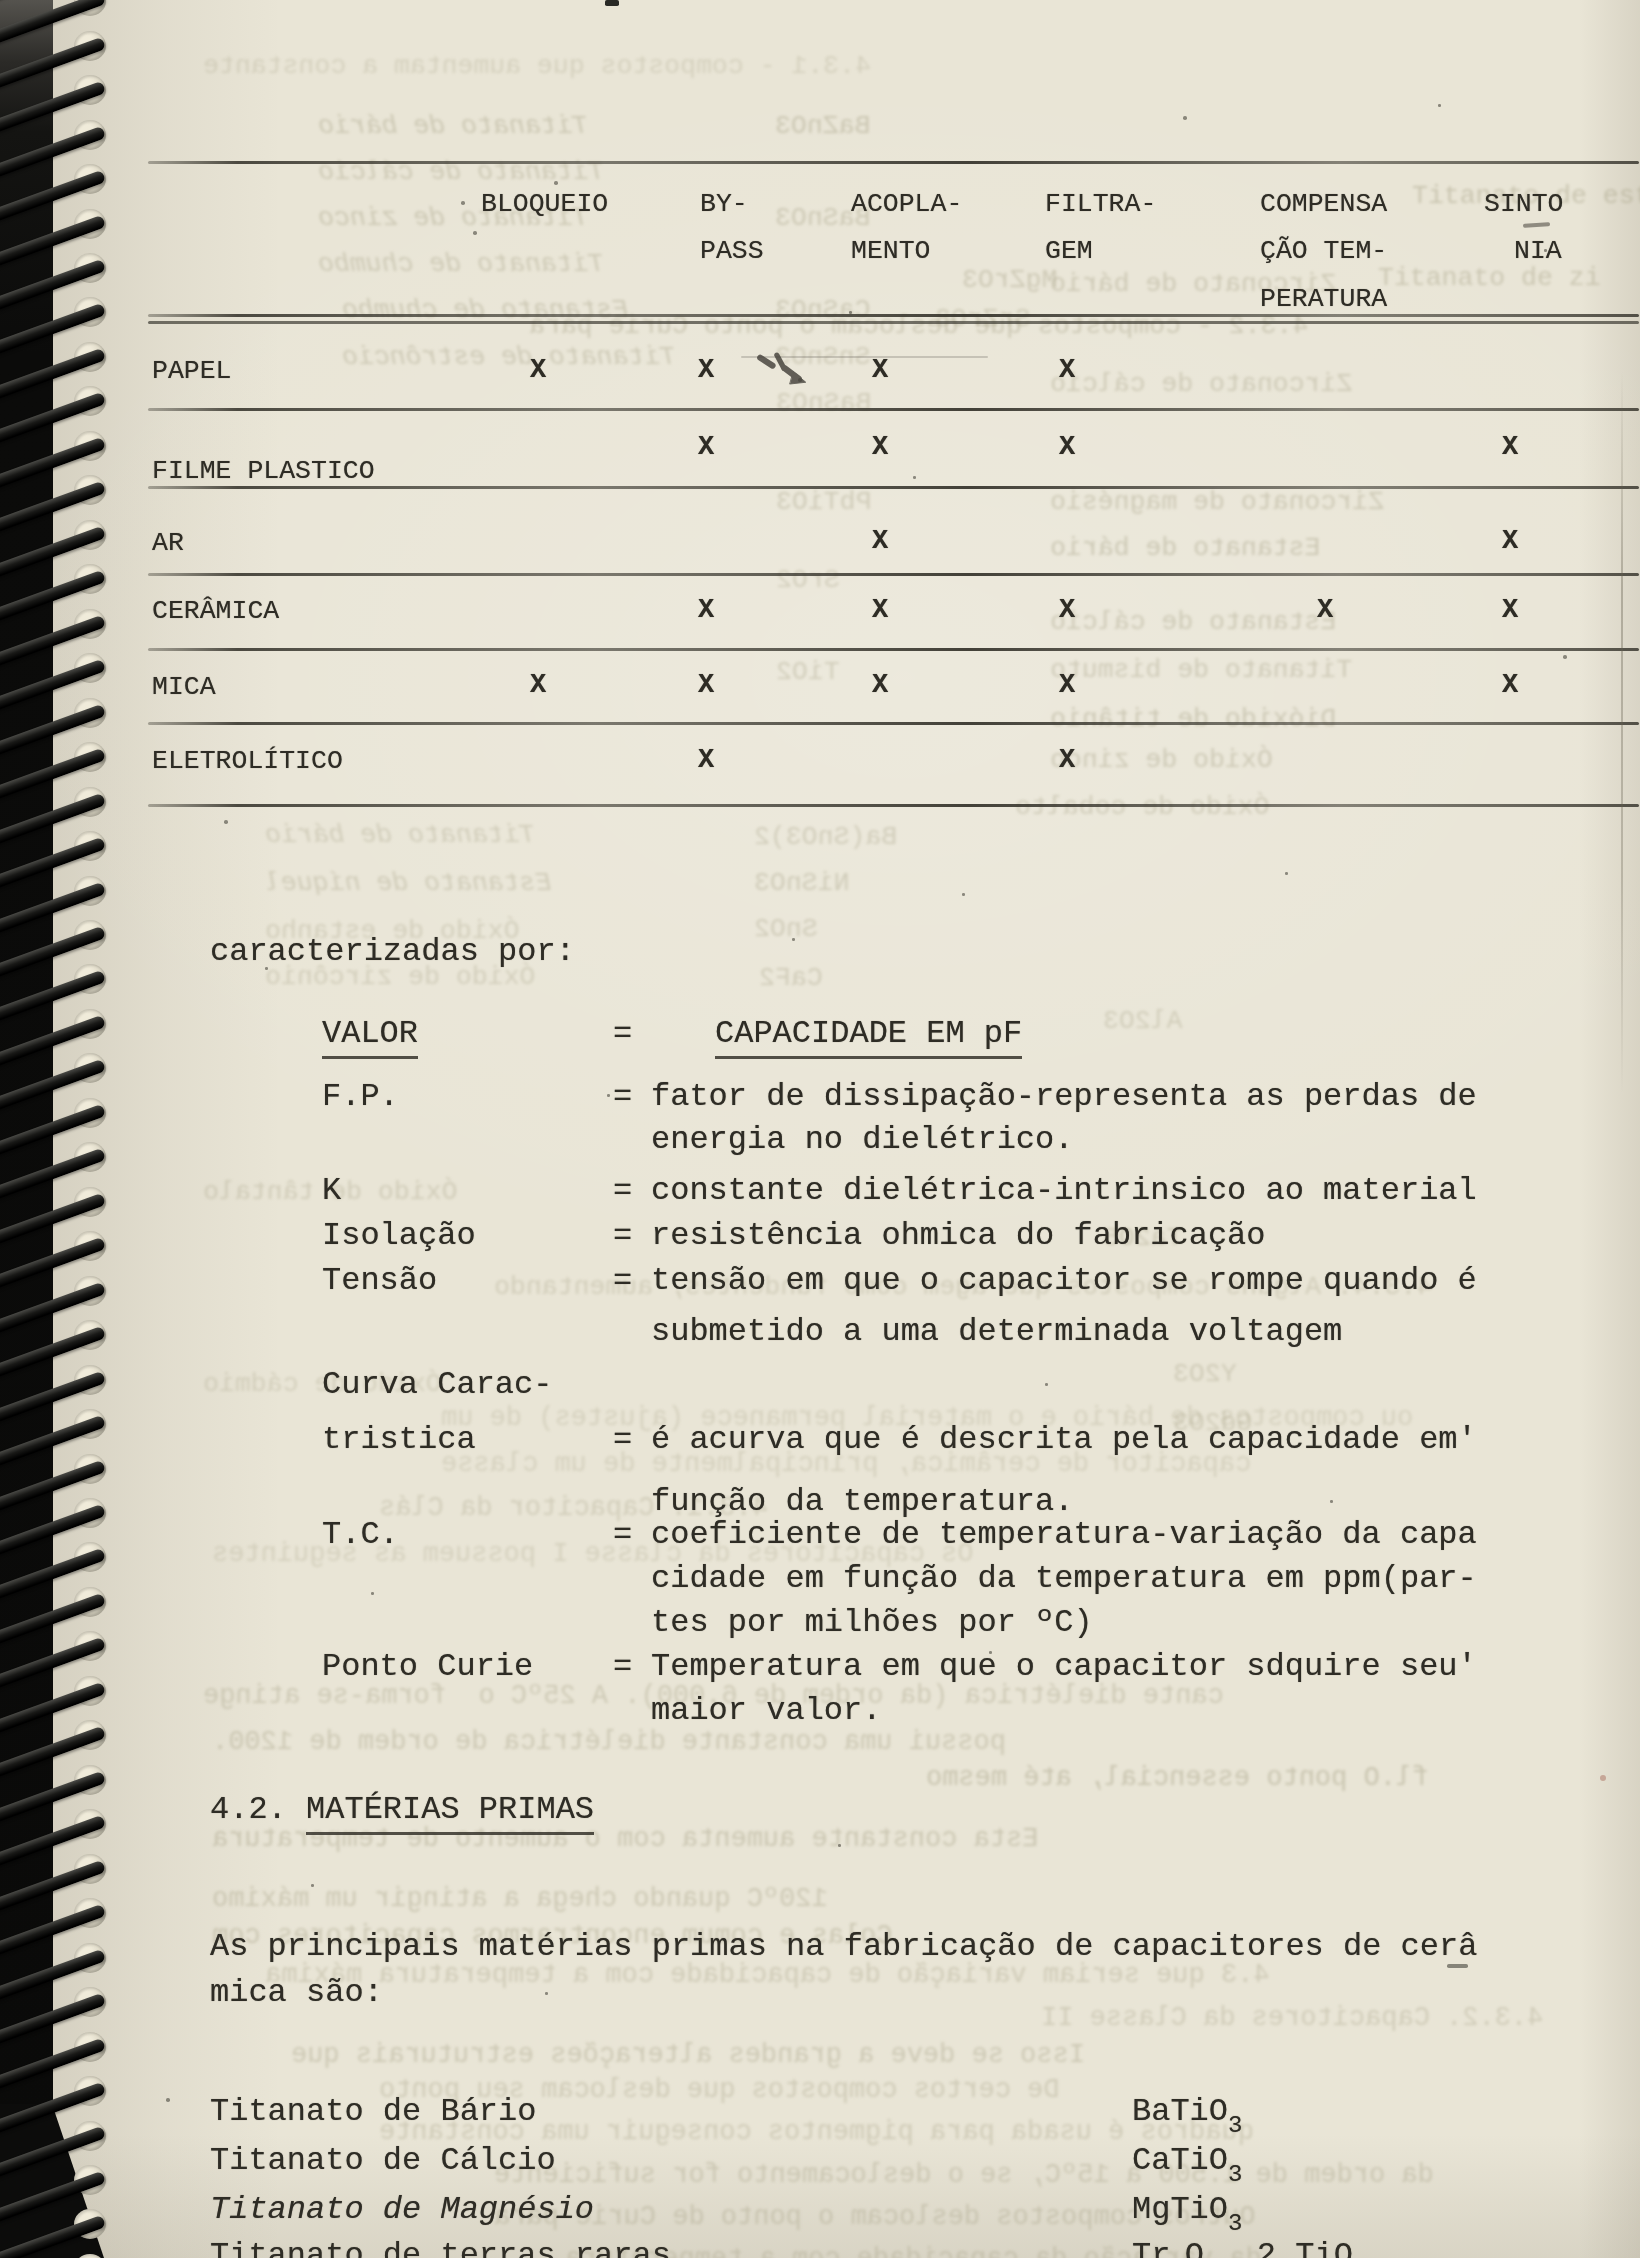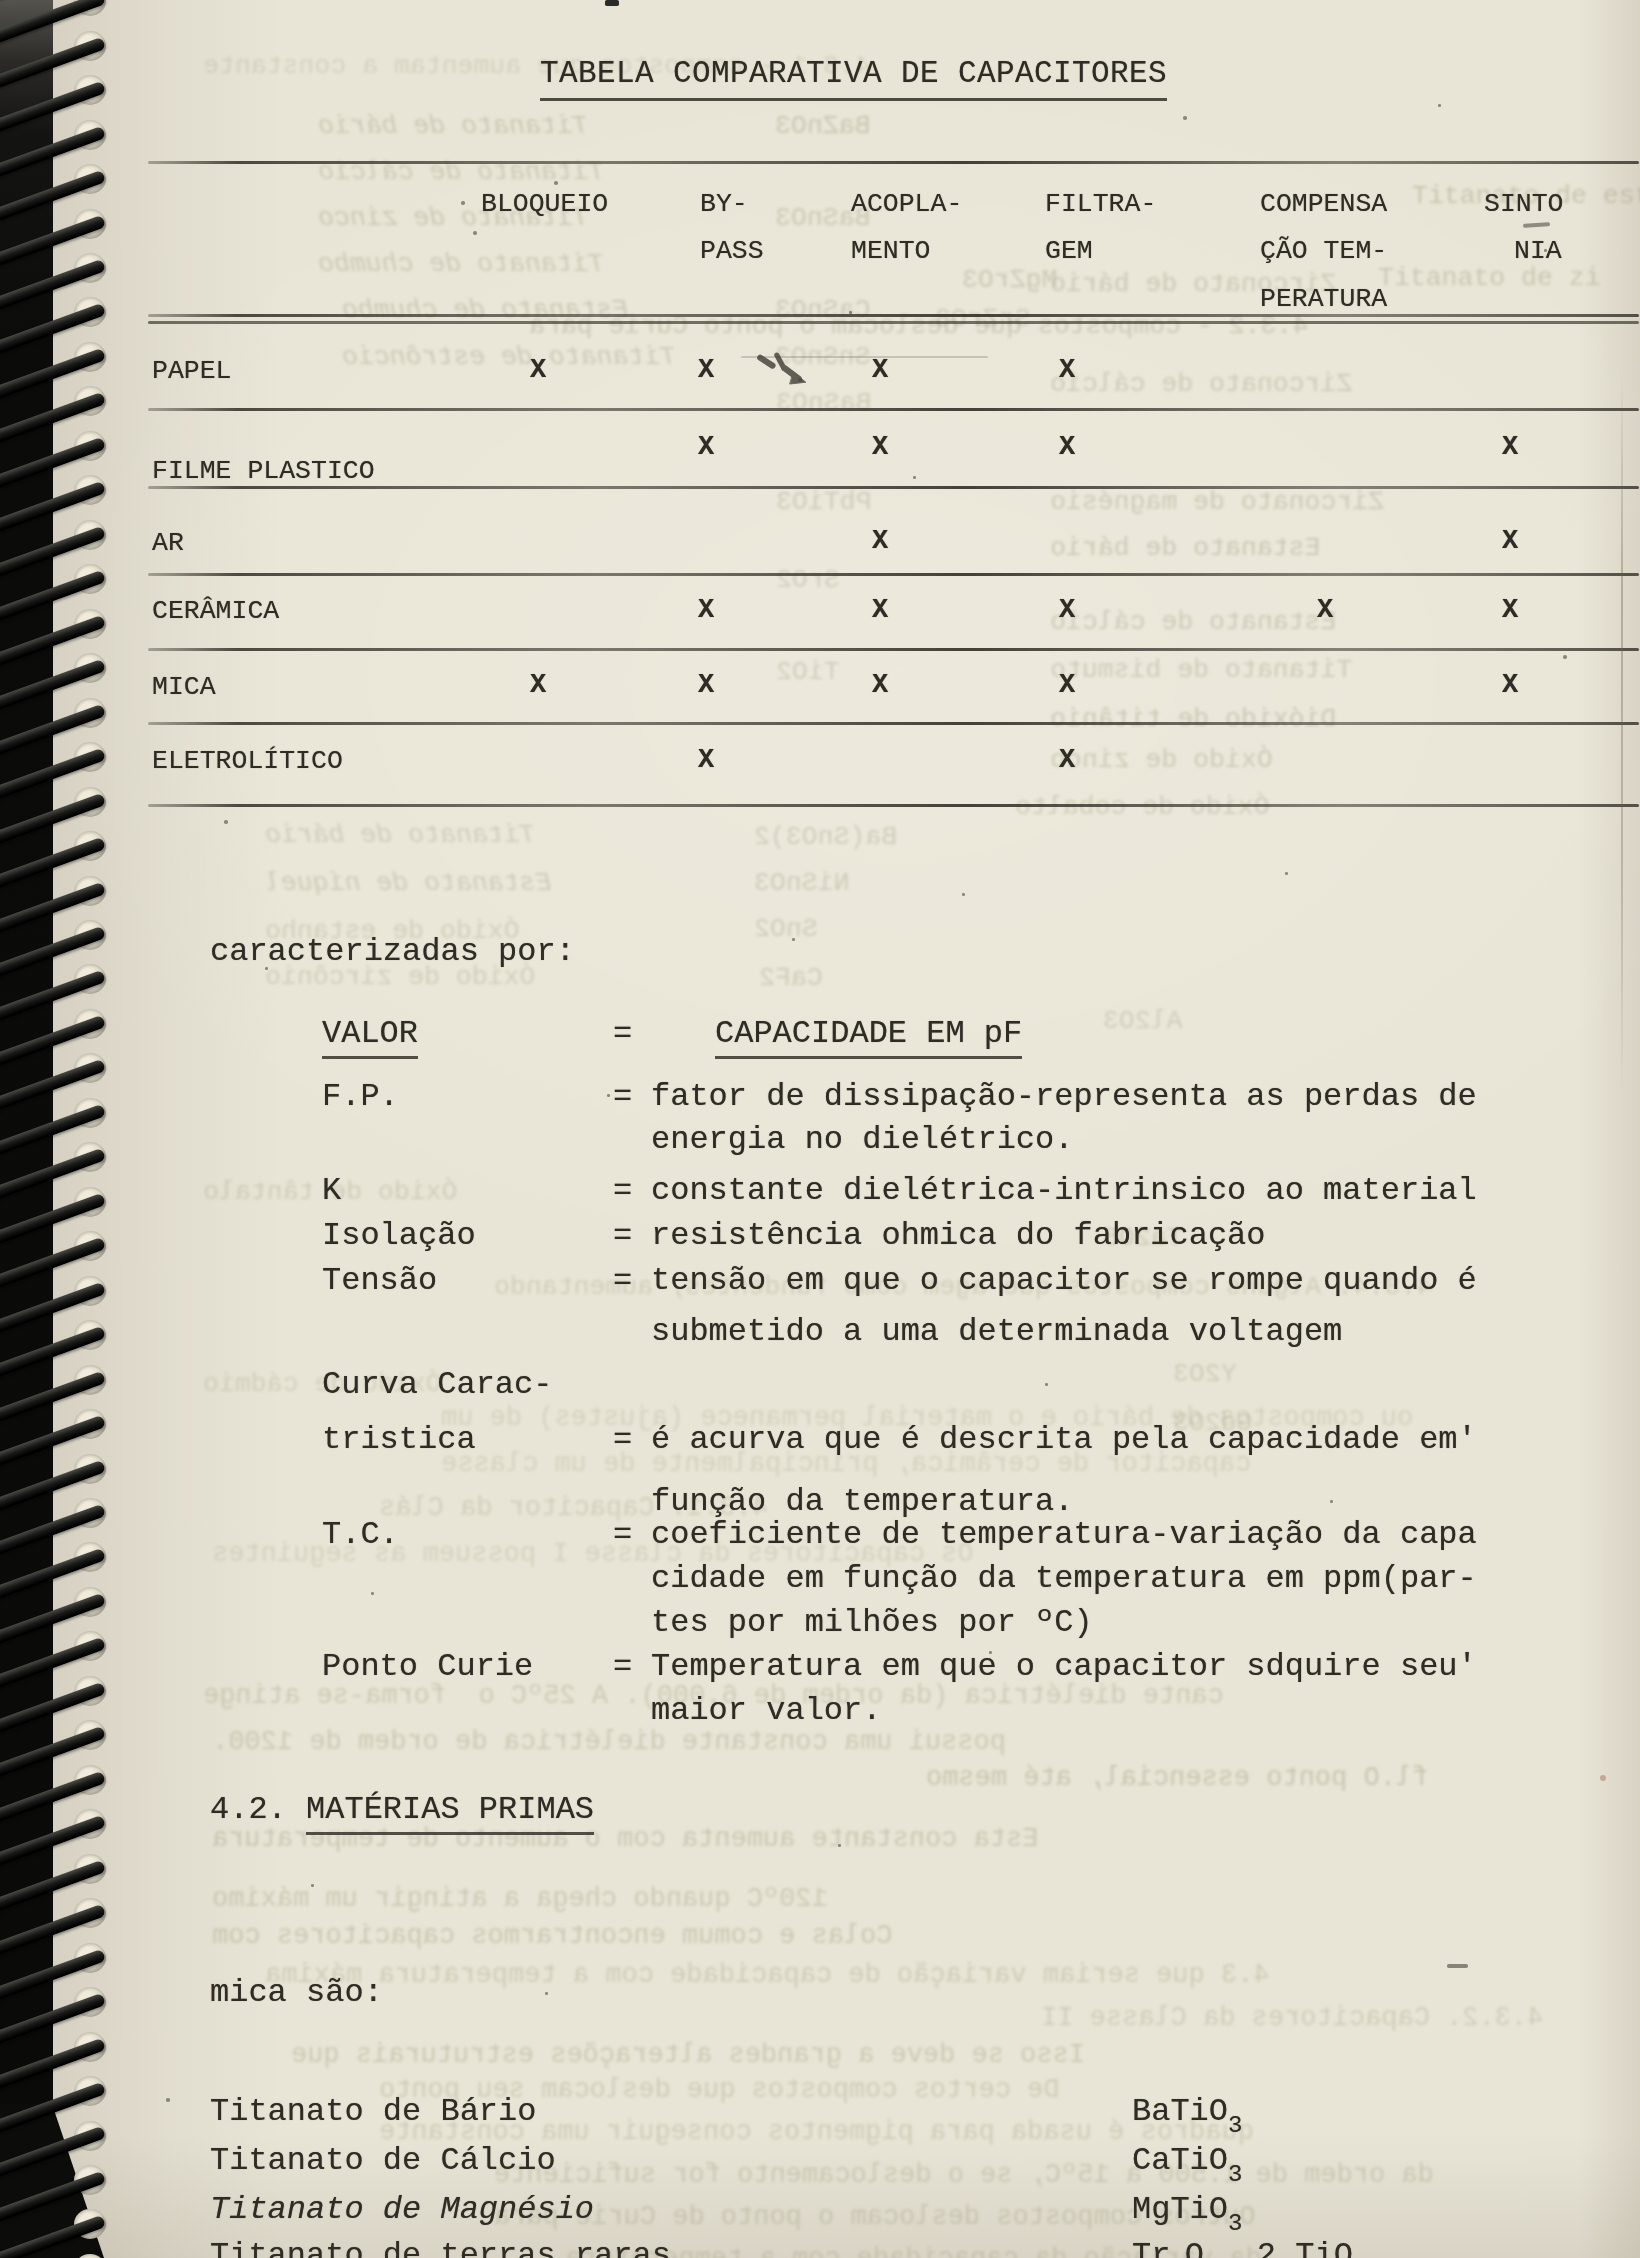--- a/index.html
+++ b/index.html
@@ -111,21 +111,20 @@
     <div class="ghost" style="left: 1041px; top: 2003px; font-size: 27px; opacity: 0.34; transform: scaleX(-1);">4.3.2. Capacitores da Classe II</div>
     <div class="ghost" style="left: 291px; top: 2040px; font-size: 27px; opacity: 0.4; transform: scaleX(-1);">Isso se deve a grandes alterações estruturais que</div>
     <div class="ghost" style="left: 379px; top: 2075px; font-size: 27px; opacity: 0.36; transform: scaleX(-1);">De certos compostos que deslocam seu ponto</div>
     <div class="ghost" style="left: 379px; top: 2117px; font-size: 27px; opacity: 0.36; transform: scaleX(-1);">quadros é usada para pigmentos conseguir uma constante</div>
     <div class="ghost" style="left: 494px; top: 2160px; font-size: 27px; opacity: 0.38; transform: scaleX(-1);">da ordem de 1.500 a 15ºC, se o deslocamento for suficiente</div>
     <div class="ghost" style="left: 494px; top: 2202px; font-size: 27px; opacity: 0.38; transform: scaleX(-1);">Outros compostos deslocam o ponto de Curie para</div>
     <div class="ghost" style="left: 565px; top: 2244px; font-size: 27px; opacity: 0.36; transform: scaleX(-1);">da variação da capacidade com a temperatura</div>
   </div>
 
 <div class="content">
-  <div class="t title">TABELA COMPARATIVA DE CAPACITORES</div>
 
   <div id="table-area">
       <div class="rule" style="top: 161px;"></div>
       <div class="rule" style="top: 408px;"></div>
       <div class="rule" style="top: 486px;"></div>
       <div class="rule" style="top: 573px;"></div>
       <div class="rule" style="top: 648px;"></div>
       <div class="rule" style="top: 722px;"></div>
       <div class="rule" style="top: 804px;"></div>
       <div class="rule double" style="top: 314px;"></div>
@@ -211,20 +210,21 @@
       <div class="t body-text" style="left: 651px; top: 1560px;">cidade em função da temperatura em ppm(par-</div>
       <div class="t body-text" style="left: 651px; top: 1604px;">tes por milhões por ºC)</div>
       <div class="t body-text" style="left: 322px; top: 1648px;">Ponto Curie</div>
       <div class="t body-text" style="left: 613px; top: 1648px;">=</div>
       <div class="t body-text" style="left: 651px; top: 1648px;">Temperatura em que o capacitor sdquire seu'</div>
       <div class="t body-text" style="left: 651px; top: 1692px;">maior valor.</div>
     </div>
 
   <div class="t section-title"><span>4.2.</span><span> </span><span class="u">MATÉRIAS PRIMAS</span></div>
 
+  <div class="t body-text" style="left:210px;top:1928px;">As principais matérias primas na fabricação de capacitores de cerâ</div>
   <div class="t body-text" style="left:210px;top:1974px;">mica são:</div>
 
   <div id="materials-area">
       <div class="t body-text" style="left: 210px; top: 2093px;">Titanato de Bário</div>
       <div class="t body-text" style="left: 1132px; top: 2093px;"><span>BaTiO</span><span class="sub">3</span></div>
       <div class="t body-text" style="left: 210px; top: 2142px;">Titanato de Cálcio</div>
       <div class="t body-text" style="left: 1132px; top: 2142px;"><span>CaTiO</span><span class="sub">3</span></div>
       <div class="t body-text" style="left: 210px; top: 2191px; font-style: italic;">Titanato de Magnésio</div>
       <div class="t body-text" style="left: 1132px; top: 2191px;"><span>MgTiO</span><span class="sub">3</span></div>
       <div class="t body-text" style="left: 210px; top: 2237px;">Titanato de terras raras</div>

